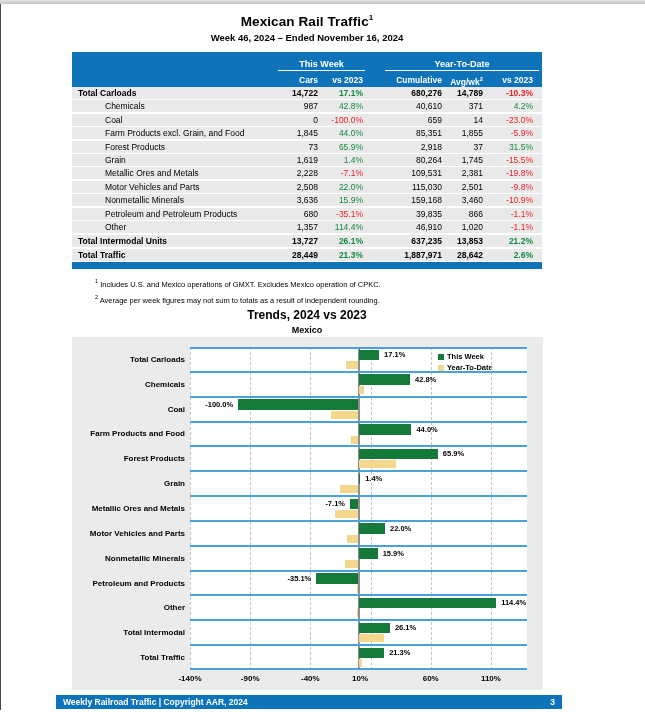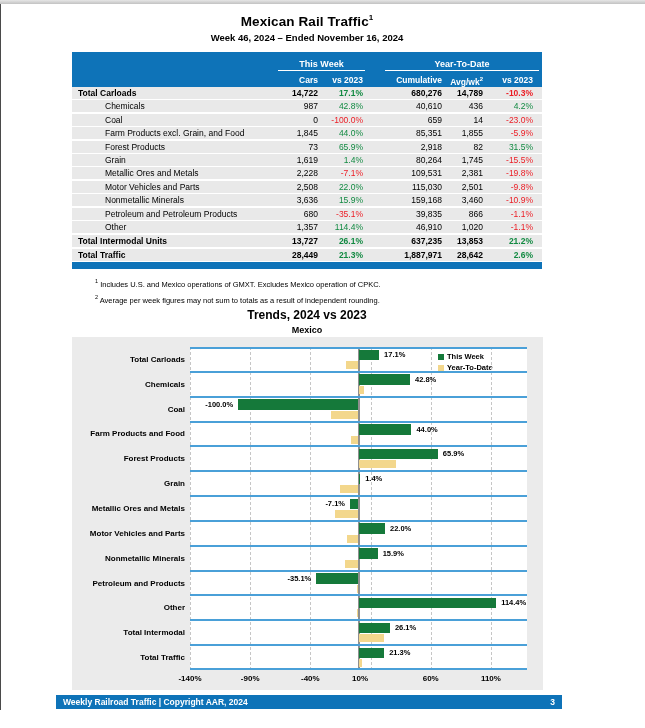--- a/index.html
+++ b/index.html
@@ -106,21 +106,21 @@
           <div class="c-num">680,276</div>
           <div class="c-num">14,789</div>
           <div class="c-pct neg">-10.3%</div>
         </div>
         <div class="t-row grid row-sub">
           <div class="c-label">Chemicals</div>
           <div class="c-num">987</div>
           <div class="c-pct pos">42.8%</div>
           <div class="c-spacer"></div>
           <div class="c-num">40,610</div>
-          <div class="c-num">436</div>
+          <div class="c-num">371</div>
           <div class="c-pct pos">4.2%</div>
         </div>
         <div class="t-row grid row-sub">
           <div class="c-label">Coal</div>
           <div class="c-num">0</div>
           <div class="c-pct neg">-100.0%</div>
           <div class="c-spacer"></div>
           <div class="c-num">659</div>
           <div class="c-num">14</div>
           <div class="c-pct neg">-23.0%</div>
@@ -133,21 +133,21 @@
           <div class="c-num">85,351</div>
           <div class="c-num">1,855</div>
           <div class="c-pct neg">-5.9%</div>
         </div>
         <div class="t-row grid row-sub">
           <div class="c-label">Forest Products</div>
           <div class="c-num">73</div>
           <div class="c-pct pos">65.9%</div>
           <div class="c-spacer"></div>
           <div class="c-num">2,918</div>
-          <div class="c-num">82</div>
+          <div class="c-num">37</div>
           <div class="c-pct pos">31.5%</div>
         </div>
         <div class="t-row grid row-sub">
           <div class="c-label">Grain</div>
           <div class="c-num">1,619</div>
           <div class="c-pct pos">1.4%</div>
           <div class="c-spacer"></div>
           <div class="c-num">80,264</div>
           <div class="c-num">1,745</div>
           <div class="c-pct neg">-15.5%</div>

